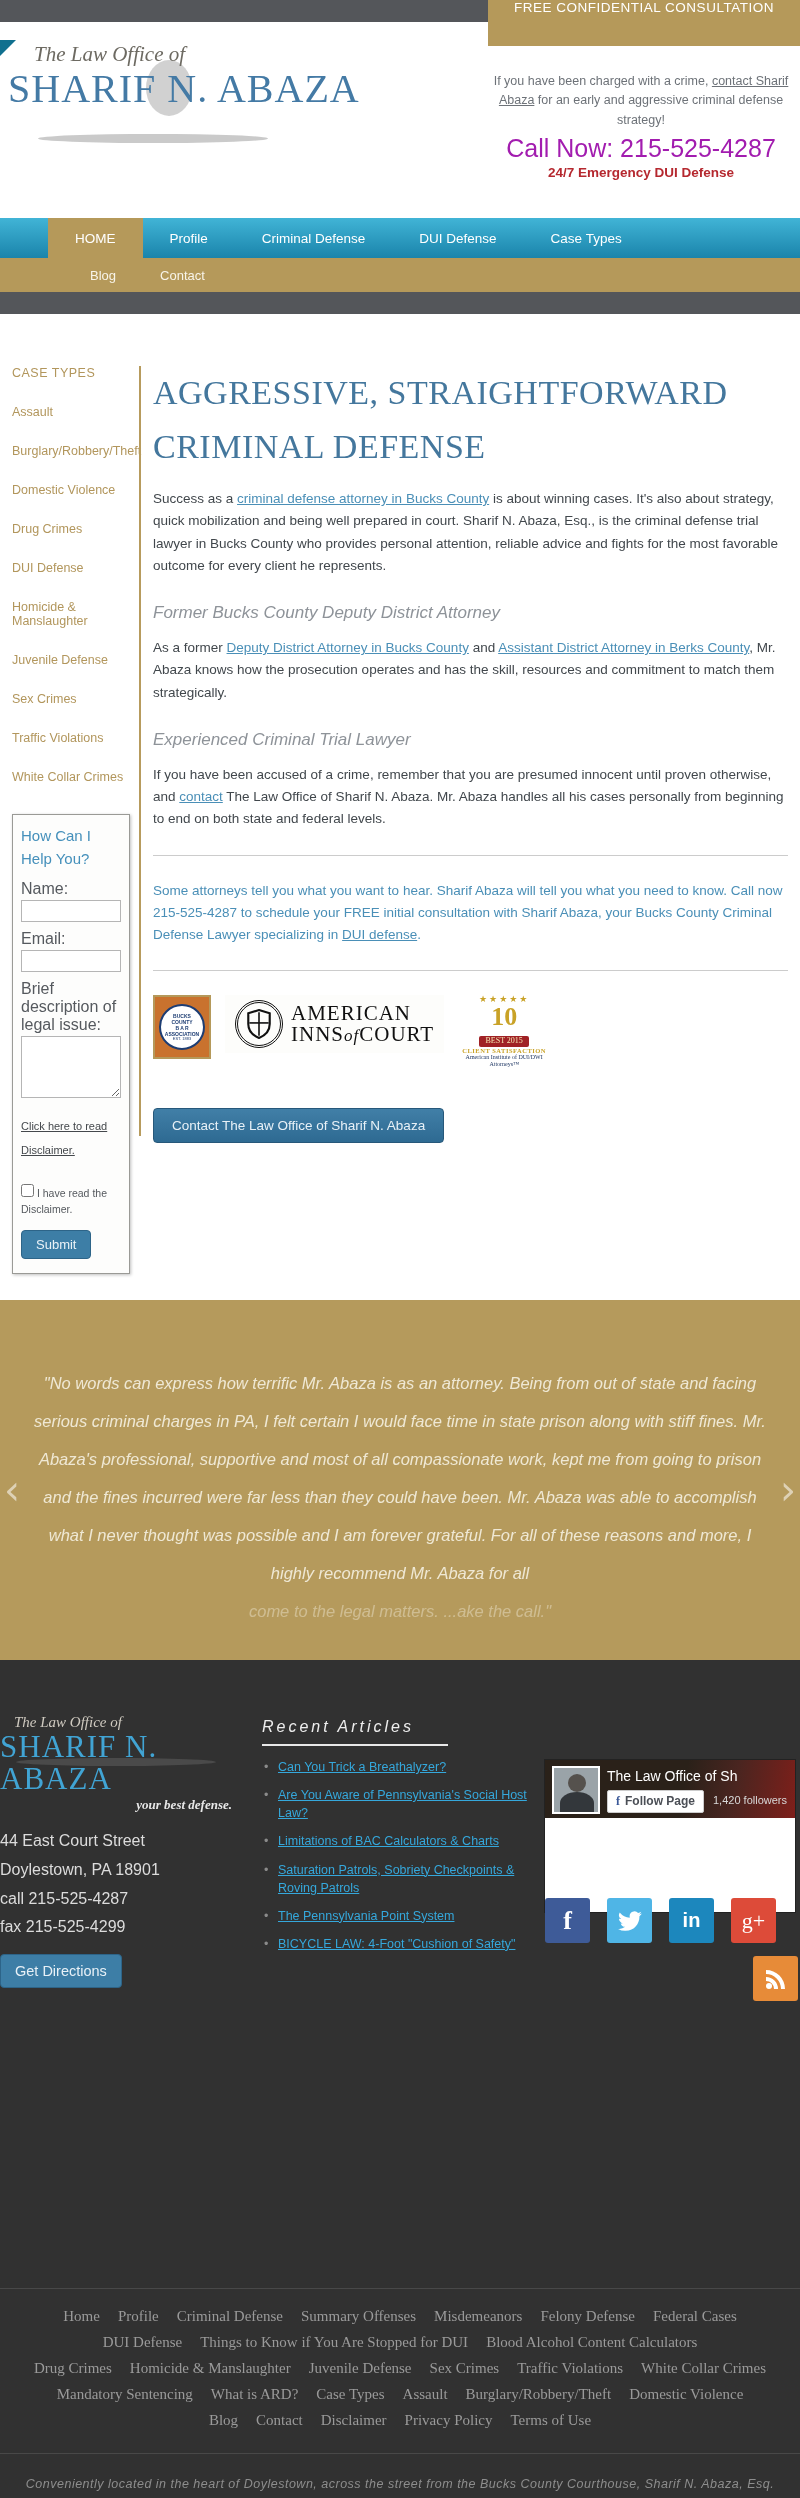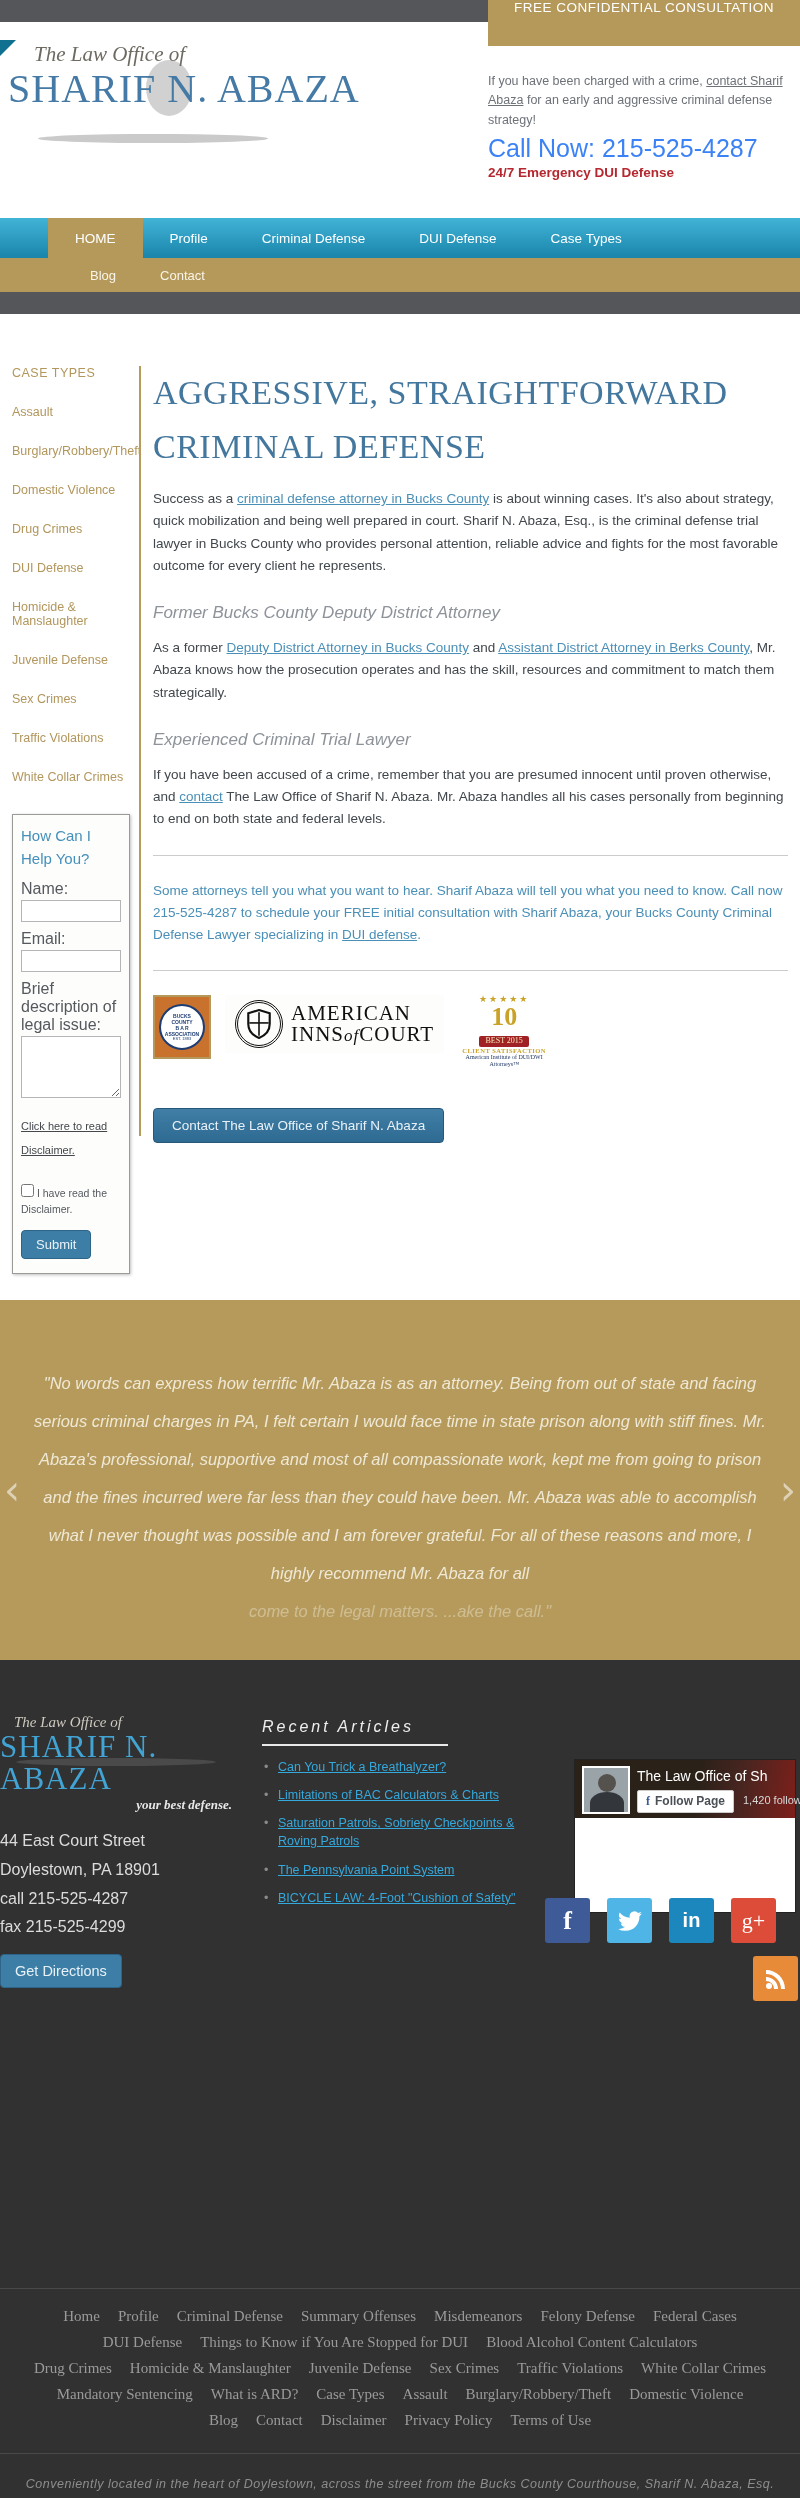--- a/index.html
+++ b/index.html
@@ -10,24 +10,24 @@
   header { position:relative; height:218px; background:#fff; }
   .topbar { height:22px; background:#54565a; }
   .consult-banner { position:absolute; top:0; right:0; width:312px; height:46px;
     background:#b5995a; color:#fff; display:flex; align-items:flex-start; justify-content:center;
     font-size:13.5px; letter-spacing:.5px; }
   .logo { position:absolute; left:8px; top:42px; width:400px; font-family:"Liberation Serif",serif; }
   .logo-oval { position:absolute; left:138px; top:18px; width:46px; height:56px; background:#c9c9c9; border-radius:50%; opacity:.85; }
   .logo-swash { position:absolute; left:30px; top:92px; width:230px; height:9px; background:#bdbdbd; border-radius:50%; opacity:.8; }
   .logo-line1 { position:relative; font-style:italic; color:#6d6a62; font-size:21px; padding-left:26px; }
   .logo-line2 { position:relative; color:#447aa5; font-size:40px; letter-spacing:1px; line-height:44px; }
-  .header-right { position:absolute; top:72px; right:6px; width:306px; }
+  .header-right { position:absolute; top:72px; right:6px; width:306px; text-align:center; }
   .intro { font-size:12.5px; color:#6d7278; line-height:1.55; }
   .intro a { color:#6d7278; }
-  .call-now { margin-top:4px; font-size:25px; color:#3b82f6; }
+  .call-now { margin-top:4px; font-size:25px; color:#a21caf; }
   .emergency { margin-top:2px; font-size:13.5px; font-weight:bold; color:#b5282f; }
 
   
   .nav-primary { position:relative; height:40px; background:linear-gradient(#41b4d6,#1a84ab);
     display:flex; align-items:stretch; padding-left:48px; z-index:2; }
   .nav-primary a { display:flex; align-items:center; padding:0 27px; color:#fff; font-size:13.5px; text-decoration:none; }
   .nav-primary a.active { background:#b5995a; }
   .nav-fold { position:absolute; left:0; top:40px; width:0; height:0;
     border-top:16px solid #10708f; border-right:16px solid transparent; z-index:3; }
   .nav-secondary { height:34px; background:#b5995a; display:flex; align-items:center; padding-left:68px; }
@@ -107,21 +107,21 @@
   .addr { margin-top:14px; font-size:16px; line-height:1.8; color:#dcdcdc; }
   .directions-btn { margin-top:12px; background:#3d7ea6; color:#e8f1f7; border:1px solid #2d6488;
     border-radius:4px; padding:8px 14px; font-size:14.5px; cursor:pointer; }
   .foot-mid { width:285px; flex-shrink:0; padding-top:4px; }
   .art-title { font-style:italic; font-size:16px; letter-spacing:3px; color:#eee; font-weight:normal;
     padding-bottom:8px; border-bottom:2px solid #e8e8e8; width:186px; }
   .art-list { list-style:none; margin-top:12px; }
   .art-list li { position:relative; padding-left:16px; margin-top:10px; font-size:12.5px; line-height:1.45; }
   .art-list li::before { content:"•"; position:absolute; left:2px; color:#8b8b8b; }
   .art-list a { color:#35a8dc; }
-  .fb-widget { position:absolute; right:5px; top:100px; width:220px; height:152px; background:#fff; box-shadow:0 0 0 1px #222; }
+  .fb-widget { position:absolute; right:5px; top:100px; width:250px; height:152px; background:#fff; box-shadow:0 0 0 1px #222; }
   .fb-cover { height:58px; background:linear-gradient(100deg,#2a2119 55%,#4a2520 75%,#7e1f1a 100%); position:relative; }
   .fb-avatar { position:absolute; left:7px; top:6px; width:48px; height:48px; background:#9aa3a8; border:2px solid #fff;
     overflow:hidden; }
   .fb-avatar::before { content:""; position:absolute; left:14px; top:6px; width:18px; height:18px; border-radius:50%; background:#55514d; }
   .fb-avatar::after { content:""; position:absolute; left:6px; top:24px; width:34px; height:22px; border-radius:50% 50% 0 0; background:#33373b; }
   .fb-name { position:absolute; left:62px; top:8px; color:#fff; font-size:14px; white-space:nowrap; }
   .fb-follow { position:absolute; left:62px; top:30px; background:#fff; border:1px solid #ccc; border-radius:2px;
     font-size:12px; font-weight:bold; color:#4b4f56; padding:3px 8px; cursor:pointer; }
   .fb-follow .f { color:#3b5998; font-weight:bold; margin-right:5px; font-family:"Liberation Serif",serif; }
   .fb-followers { position:absolute; left:168px; top:34px; color:#d8d8d8; font-size:11px; white-space:nowrap; }
@@ -279,20 +279,21 @@
           <div>Doylestown, PA 18901</div>
           <div>call 215-525-4287</div>
           <div>fax 215-525-4299</div>
         </div>
         <button class="directions-btn">Get Directions</button>
       </div>
       <div class="foot-mid">
         <h3 class="art-title">Recent Articles</h3>
         <ul class="art-list">
           <li><a href="#">Can You Trick a Breathalyzer?</a></li>
+          <li><a href="#">Are You Aware of Pennsylvania's Social Host Law?</a></li>
           <li><a href="#">Limitations of BAC Calculators &amp; Charts</a></li>
           <li><a href="#">Saturation Patrols, Sobriety Checkpoints &amp; Roving Patrols</a></li>
           <li><a href="#">The Pennsylvania Point System</a></li>
           <li><a href="#">BICYCLE LAW: 4-Foot "Cushion of Safety"</a></li>
         </ul>
       </div>
     </div>
 
     <div class="fb-widget">
       <div class="fb-cover">

